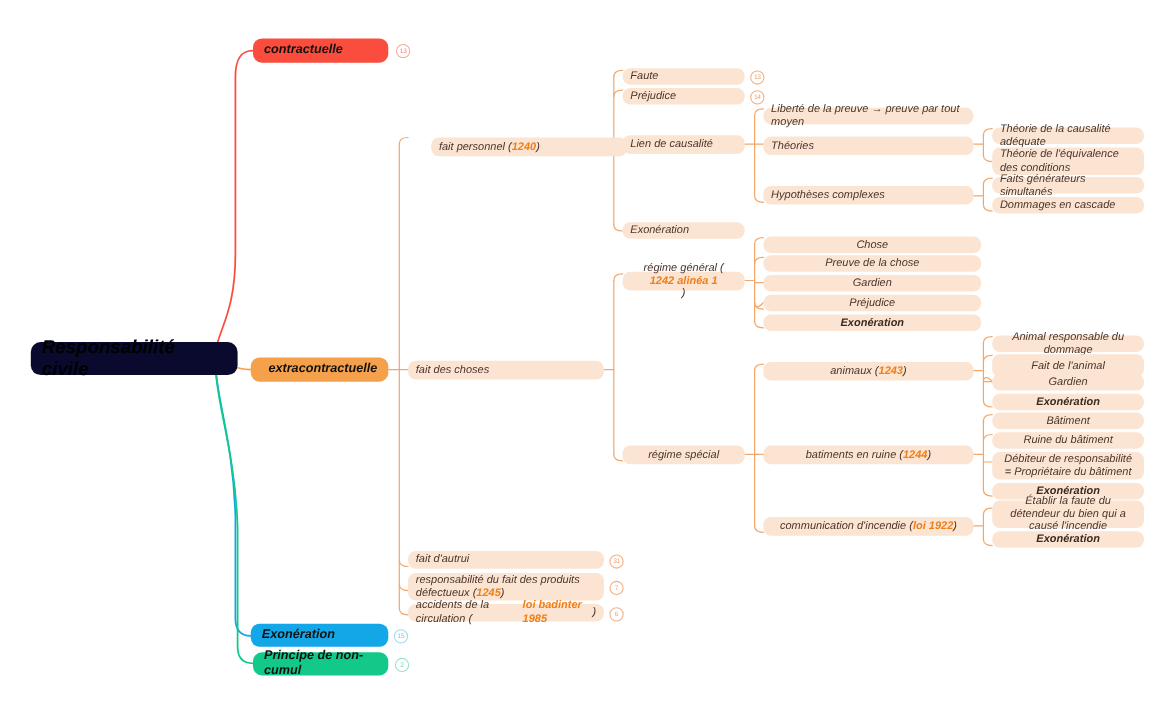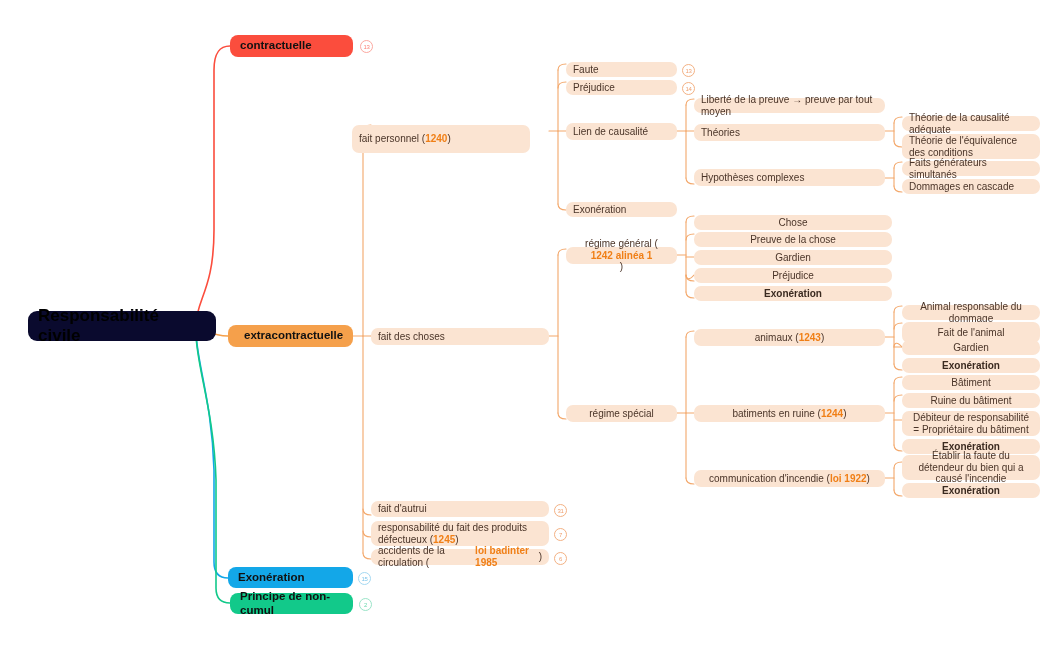--- a/index.html
+++ b/index.html
@@ -14,20 +14,21 @@
   #edges{position:absolute;left:0;top:0;width:1050px;height:650px;pointer-events:none;}
 
   .node{
     position:absolute;
     box-sizing:border-box;
     border-radius:7px;
     display:flex;
     align-items:center;
     line-height:1.18;
     white-space:normal;
+    font-style:italic;
   }
 
   
   .n-root{
     background:#0a0a2e;
     color:#000000;
     font-weight:bold;
     font-size:17px;
     border-radius:9px;
     justify-content:flex-start;
@@ -186,21 +187,21 @@
   <div class="node n-l1 c-blue" style="left:228px;top:567px;width:125px;height:21px;">
     <span>Exonération</span>
   </div>
   <div class="badge b-blue" style="left:358px;top:572px;">15</div>
 
   <div class="node n-l1 c-green" style="left:230px;top:593px;width:123px;height:21px;">
     <span>Principe de non-cumul</span>
   </div>
   <div class="badge b-green" style="left:359px;top:598px;">2</div>
 
-  <div class="node n-pale" style="left:352px;top:125px;width:178px;height:28px;">
+  <div class="node n-pale" style="left:392px;top:125px;width:178px;height:17px;">
     <span>fait personnel (</span>
       <span class="ref">1240</span>
       <span>)</span>
   </div>
 
   <div class="node n-pale" style="left:566px;top:62px;width:111px;height:15px;">
     <span>Faute</span>
   </div>
   <div class="badge" style="left:682px;top:64px;">13</div>
 

